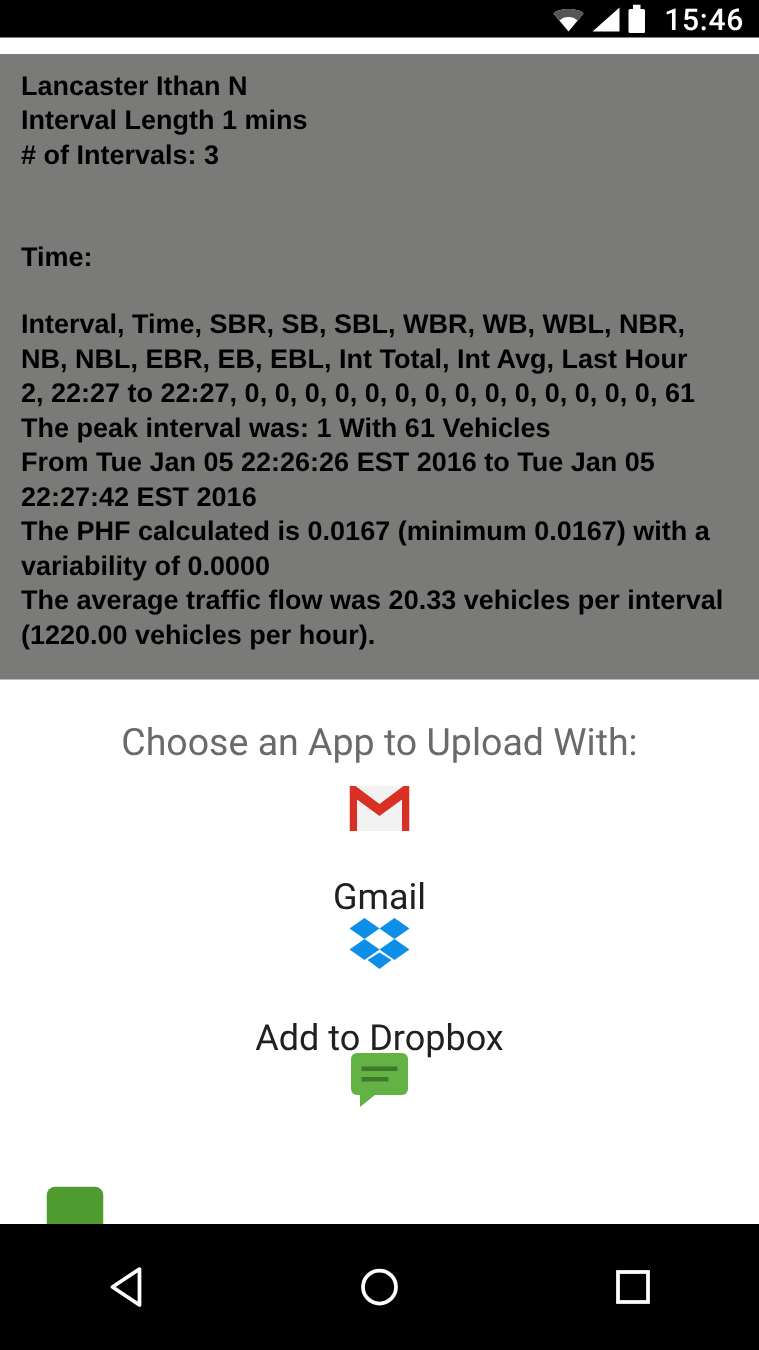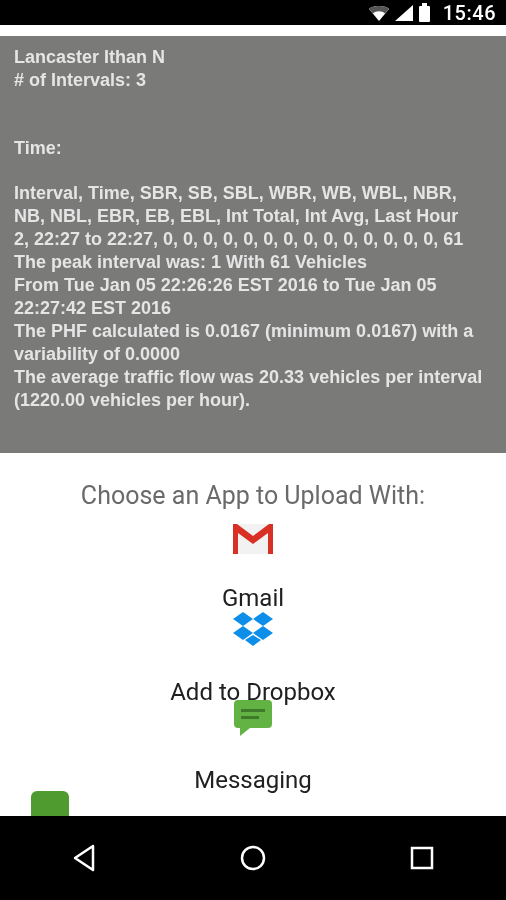--- a/index.html
+++ b/index.html
@@ -7,21 +7,21 @@
 
 .screen { width: 506px; height: 900px; position: relative; background: #fff; }
 
 
 .status-bar { height: 25px; background: #000; color: #fff; display: flex; align-items: center; justify-content: flex-end; padding: 0 10px; font-size: 20px; gap: 4px; }
 .status-bar .time { margin-left: 8px; font-weight: 500; letter-spacing: 0.5px; }
 .status-bar svg { display: block; }
 
 
 .dim-layer { position: absolute; top: 36px; left: 0; right: 0; bottom: 84px; background: #888887; }
-.content-text { padding: 10px 14px; color: #ffffff; font-size: 18px; font-weight: 700; line-height: 1.28; font-family: Arial, sans-serif; }
+.content-text { padding: 10px 14px; color: #000000; font-size: 18px; font-weight: 700; line-height: 1.28; font-family: Arial, sans-serif; }
 .content-text .spacer { height: 45px; }
 .overlay-shade { position: absolute; inset: 0; background: rgba(0,0,0,0.10); pointer-events: none; }
 
 
 .sheet { position: absolute; left: 0; right: 0; bottom: 84px; background: #fff; padding-top: 28px; }
 .sheet-title { color: #6a6a6a; font-size: 25px; padding: 0 30px 14px 30px; text-align: center; }
 .sheet-list { }
 .sheet-item { display: flex; align-items: center; height: 88px; padding: 0 30px; gap: 30px; cursor: pointer; flex-direction: column; }
 .sheet-item .icon { width: 40px; height: 40px; display: flex; align-items: center; justify-content: center; }
 .sheet-item .label { font-size: 24px; color: #202020; }
@@ -55,20 +55,21 @@
           <rect x="1" y="3" width="11" height="16" rx="1" fill="#fff"></rect>
           <rect x="4" y="0" width="5" height="3" fill="#fff"></rect>
         </svg>
   </span>
   <span class="time">15:46</span>
 </div>
 
 <div class="dim-layer">
   <div class="content-text">
     <div>Lancaster Ithan N</div>
+    <div>Interval Length 1 mins</div>
     <div># of Intervals: 3</div>
     <div class="spacer"></div>
     <div>Time:</div>
     <div style="height:22px"></div>
     <div>Interval, Time, SBR, SB, SBL, WBR, WB, WBL, NBR, NB, NBL, EBR, EB, EBL, Int Total, Int Avg, Last Hour</div>
     <div>2, 22:27 to 22:27, 0, 0, 0, 0, 0, 0, 0, 0, 0, 0, 0, 0, 0, 0, 61</div>
     <div>The peak interval was: 1 With 61 Vehicles</div>
     <div>From Tue Jan 05 22:26:26 EST 2016 to Tue Jan 05 22:27:42 EST 2016</div>
     <div>The PHF calculated is 0.0167 (minimum 0.0167) with a variability of 0.0000</div>
     <div>The average traffic flow was 20.33 vehicles per interval (1220.00 vehicles per hour).</div>
@@ -105,21 +106,20 @@
 
     <div class="sheet-item">
       <span class="icon">
         <svg width="38" height="36" viewBox="0 0 38 36">
           <rect x="0" y="0" width="38" height="28" rx="4" fill="#63b244"></rect>
           <path d="M6 28 L6 36 L16 28 Z" fill="#63b244"></path>
           <rect x="7" y="9" width="24" height="3" fill="#3f7a2a"></rect>
           <rect x="7" y="16" width="18" height="3" fill="#3f7a2a"></rect>
         </svg>
       </span>
-      <span class="label">Messaging</span>
     </div>
 
     <div class="partial-item">
       <span class="icon">
         <svg width="38" height="34" viewBox="0 0 38 34">
           <rect x="0" y="0" width="38" height="34" rx="6" fill="#4f9b2f"></rect>
         </svg>
       </span>
     </div>
 

